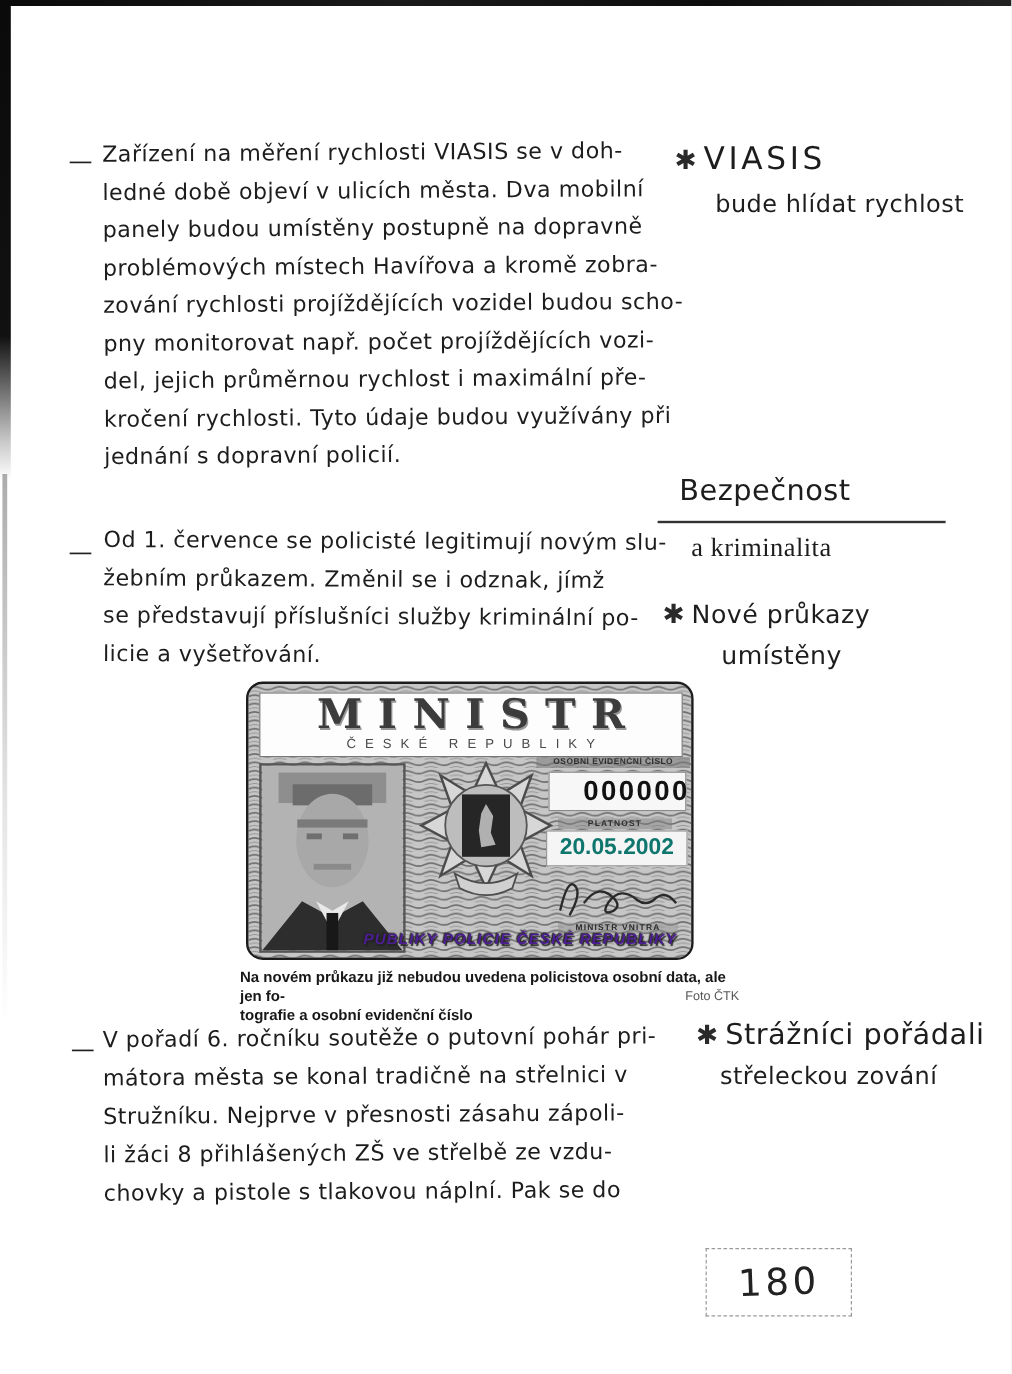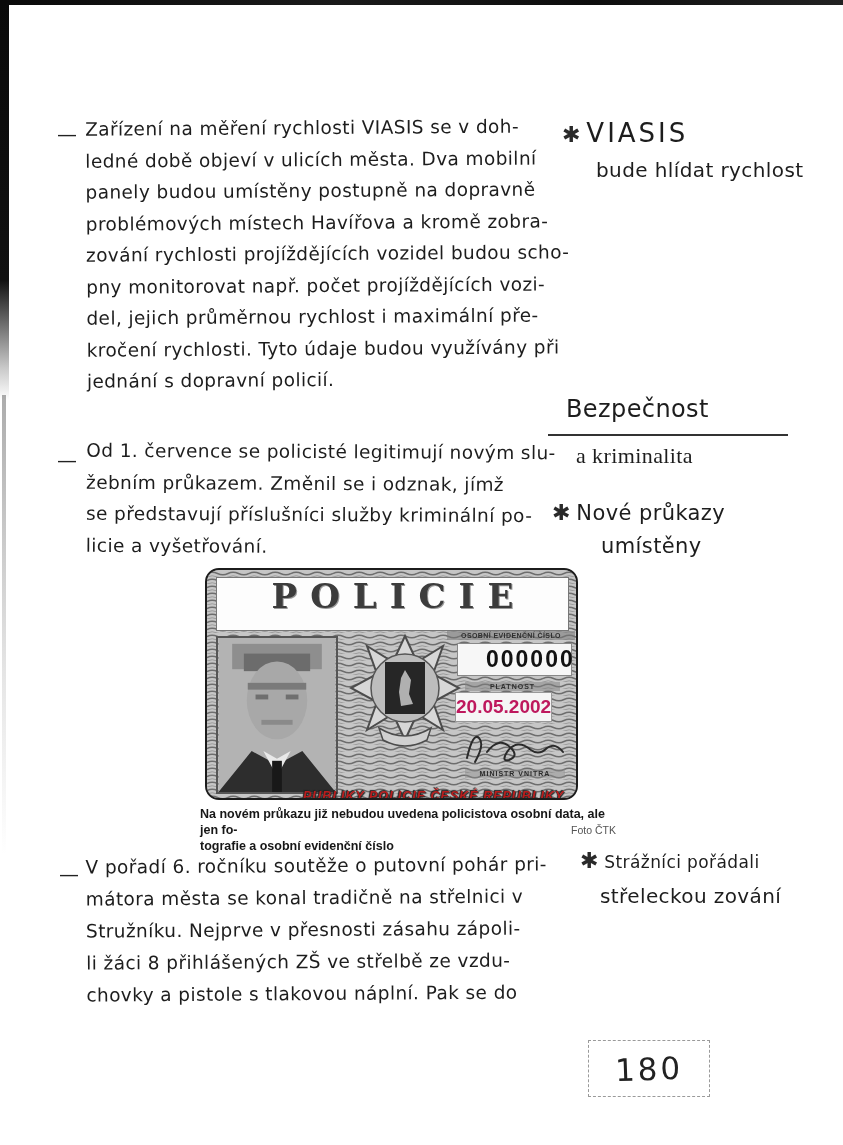--- a/index.html
+++ b/index.html
@@ -49,33 +49,33 @@
     font-family:"Liberation Sans", sans-serif; font-weight:bold; color:#2f2f2f;
     letter-spacing:.4px; text-align:center; background:rgba(120,120,120,.55);
     padding:1px 0; white-space:nowrap; overflow:hidden; }
   .id-box { position:absolute; left:250px; top:73px; width:115px; height:33px;
     background:#f7f7f7; border:1px solid #888; text-align:center;
     font-family:"Liberation Sans", sans-serif; font-weight:bold; font-size:23px;
     letter-spacing:2px; color:#111; line-height:31px;padding-left:28px; }
   .date-label { position:absolute; left:258px; top:112px; width:95px; font-size:7px;
     font-family:"Liberation Sans", sans-serif; font-weight:bold; color:#2f2f2f;
     letter-spacing:1px; text-align:center; background:rgba(130,130,130,.5); padding:1px 0; }
-  .date-box { position:absolute; left:248px; top:122px; width:97px; height:30px;
+  .date-box { position:absolute; left:248px; top:122px; width:118px; height:30px;
     background:#f5f5f5; border:1px solid #999; text-align:center;
     font-family:"Liberation Sans", sans-serif; font-weight:bold; font-size:19px;
-    color:#be185d; line-height:28px; }
+    color:#0f766e; line-height:28px; }
   .signature { position:absolute; left:252px; top:152px; width:112px; height:48px; }
   .minister-label { position:absolute; left:258px; top:199px; width:100px;
     font-family:"Liberation Sans", sans-serif; font-size:7px; font-weight:bold;
     letter-spacing:1px; color:#2c2c2c; text-align:center;
     background:rgba(140,140,140,.45); padding:1px 0; }
   .card-strip { position:absolute; left:96px; top:206px; width:272px;
     font-family:"Liberation Sans", sans-serif; font-weight:bold; font-style:italic;
-    font-size:12.5px; letter-spacing:1px; color:#b91c1c; white-space:nowrap;
-    text-shadow:1px 1px 1px #222, -1px -1px 1px #222;margin-top:13px; }
+    font-size:12.5px; letter-spacing:1px; color:#4c1d95; white-space:nowrap;
+    text-shadow:1px 1px 1px #222, -1px -1px 1px #222; }
 
   .caption { position:absolute; left:200px; top:806px; width:418px;
     font-family:"Liberation Sans", sans-serif; font-weight:bold; font-size:12.5px;
     line-height:16px; color:#171717; }
   .caption-credit { position:absolute; right:2px; top:16px; font-weight:normal;
     font-size:10.5px; color:#555; }
 
   .page-number-box { position:absolute; left:588px; top:1040px; width:122px; height:57px;
     border:1.5px dashed #9a9a9a; display:flex; align-items:center; justify-content:center; }
   .page-number { font-size:31px; color:#222; letter-spacing:3px; transform:rotate(-2deg); }
@@ -135,21 +135,22 @@
         <pattern id="waves" width="42" height="7" patternUnits="userSpaceOnUse">
           <rect width="42" height="7" fill="#c6c6c6"></rect>
           <path d="M0 3.5 Q 5 1, 10.5 3.5 T 21 3.5 T 31.5 3.5 T 42 3.5" fill="none" stroke="#6d6d6d" stroke-width="1.4"></path>
           <path d="M0 7 Q 5 4.5, 10.5 7 T 21 7 T 31.5 7 T 42 7" fill="none" stroke="#8f8f8f" stroke-width="0.8"></path>
         </pattern>
       </defs>
       <rect width="373" height="232" fill="url(#waves)"></rect>
     </svg>
 
     <div class="card-header">
-      <div class="card-title">POLICIE</div>
+      <div class="card-title">MINISTR</div>
+      <div class="card-subtitle">ČESKÉ REPUBLIKY</div>
     </div>
 
     <div class="card-photo">
       <svg viewBox="0 0 120 158" width="118" height="154">
         <rect width="120" height="158" fill="#b3b3b3"></rect>
         <rect x="14" y="6" width="92" height="26" fill="#8e8e8e"></rect>
         <rect x="26" y="16" width="68" height="18" fill="#6c6c6c"></rect>
         <ellipse cx="60" cy="64" rx="31" ry="40" fill="#a8a8a8"></ellipse>
         <rect x="30" y="46" width="60" height="7" fill="#7a7a7a"></rect>
         <rect x="38" y="58" width="13" height="5" fill="#6f6f6f"></rect>
@@ -194,21 +195,21 @@
   <div class="para hand tilt-a" style="left:86px; top:855px;">
     <div class="line" style="height:32px;">V pořadí 6. ročníku soutěže o putovní pohár pri-</div>
     <div class="line" style="height:32px;">mátora města se konal tradičně na střelnici v</div>
     <div class="line" style="height:32px;">Stružníku. Nejprve v přesnosti zásahu zápoli-</div>
     <div class="line" style="height:32px;">li žáci 8 přihlášených ZŠ ve střelbě ze vzdu-</div>
     <div class="line" style="height:32px;">chovky a pistole s tlakovou náplní. Pak se do</div>
   </div>
 
   <div class="hand" style="position:absolute; left:580px; top:848px;">
     <span class="note-star">✱</span>
-    <span class="note-line" style="font-size:17px;">Strážníci pořádali</span>
+    <span class="note-line" style="font-size:24px;">Strážníci pořádali</span>
   </div>
   <div class="hand note-line" style="position:absolute; left:600px; top:884px; font-size:20px;">střeleckou zování</div>
 
   <div class="page-number-box">
     <span class="page-number hand">180</span>
   </div>
 
 </div>
 
 </body></html>

